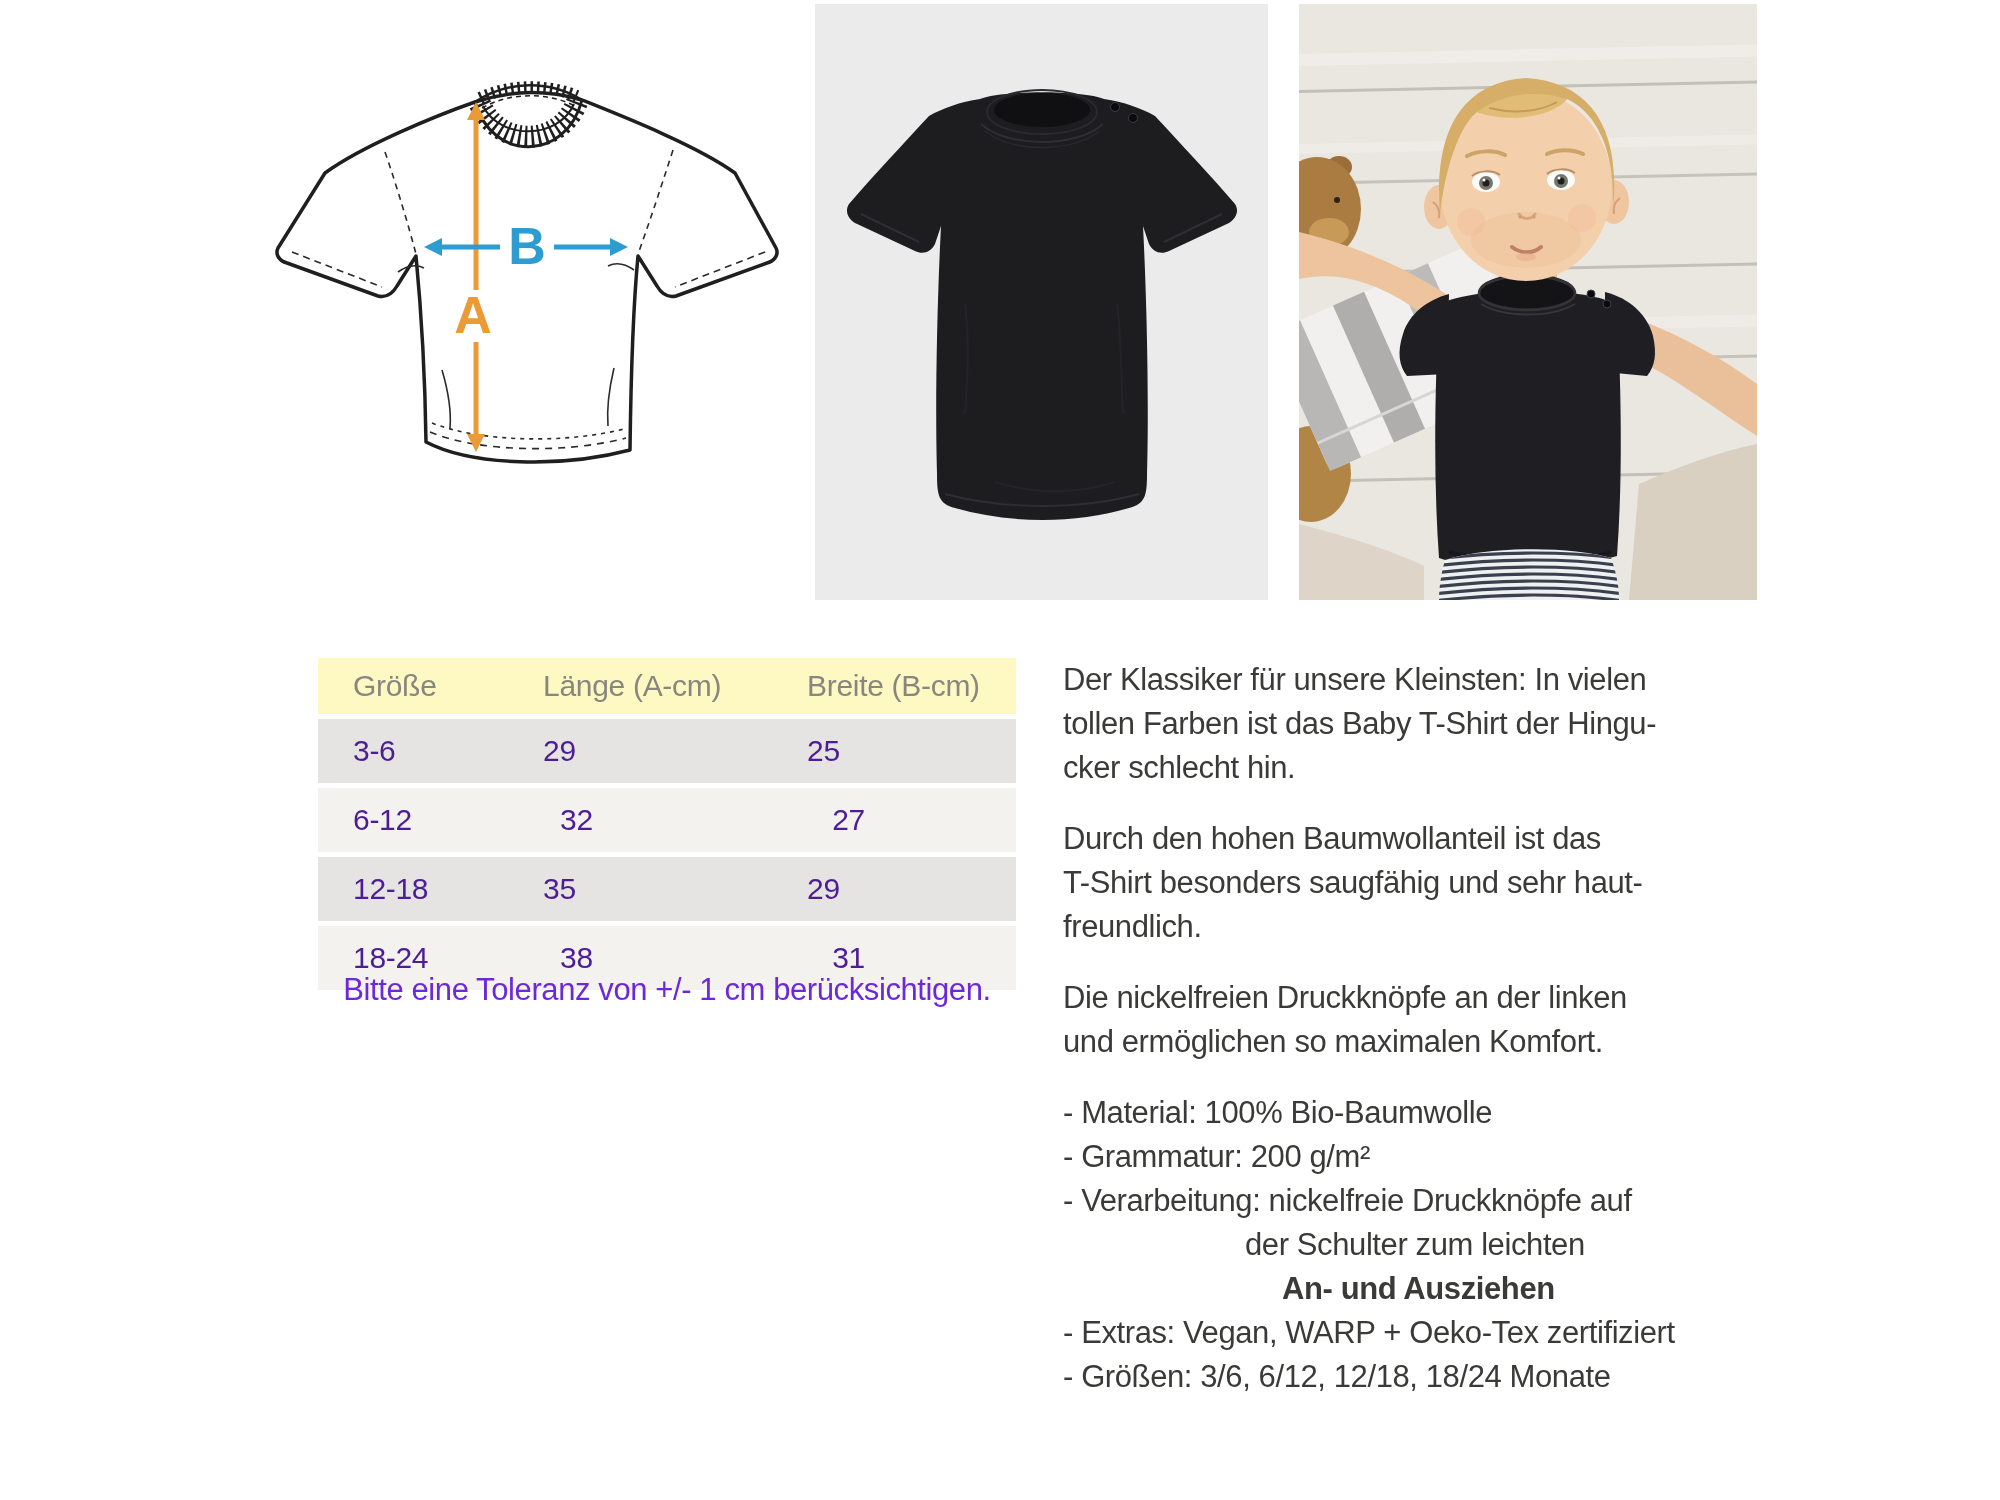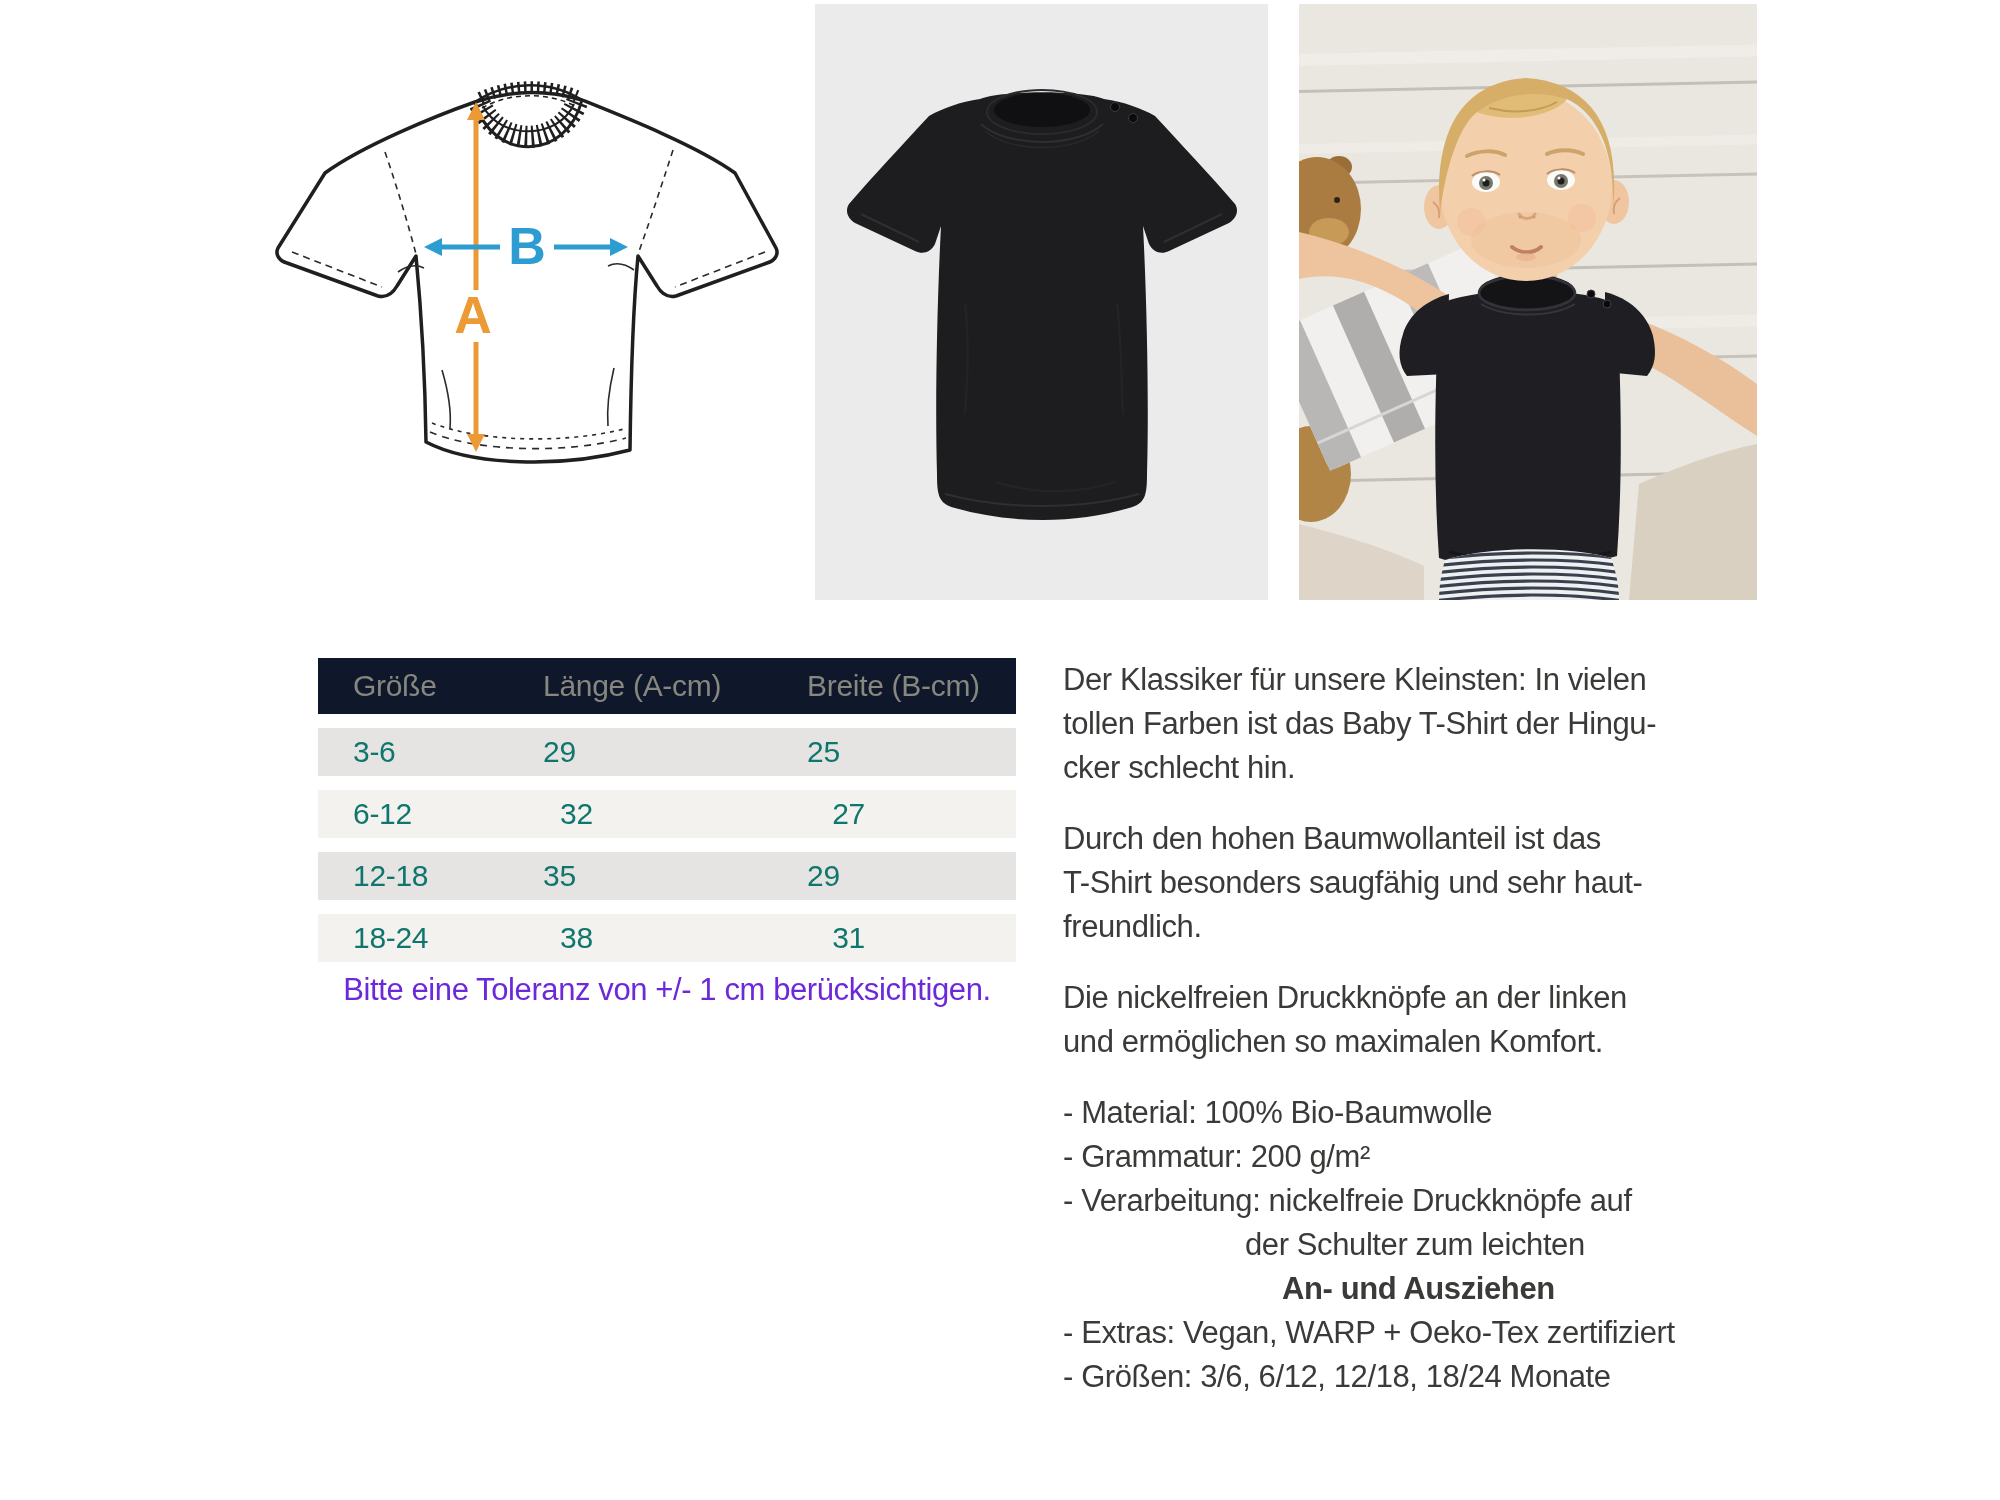--- a/index.html
+++ b/index.html
@@ -2,23 +2,23 @@
 <html><head>
 <meta charset="utf-8">
 <style>
   html,body{margin:0;padding:0;background:#ffffff;}
   .stage{position:relative;width:2000px;height:1500px;background:#ffffff;
          font-family:"Liberation Sans","DejaVu Sans",sans-serif;overflow:hidden;}
   .abs{position:absolute;}
 
   
   .size-table{left:318px;top:658px;width:698px;}
-  .trow{display:flex;align-items:center;height:48px;margin-top:14px;
-        font-size:30px;letter-spacing:-0.3px;color:#0f766e;}
-  .trow.head{height:56px;margin-top:0;background:#0f172a;color:#87867f;align-items:center;}
+  .trow{display:flex;align-items:center;height:64px;margin-top:5px;
+        font-size:30px;letter-spacing:-0.3px;color:#4c1d95;}
+  .trow.head{height:56px;margin-top:0;background:#fef9c3;color:#87867f;align-items:center;}
   .trow.stripe{background:#e6e4e2;}
   .trow.plain{background:#f3f2ee;gap:40px;}
   .c1{width:225px;padding-left:35px;box-sizing:border-box;}
   .c2{width:264px;}
   .c3{width:209px;}
 
   .tolerance{left:318px;top:972px;width:698px;text-align:center;
              font-size:31px;letter-spacing:-0.4px;color:#6d28d9;}
 
   

